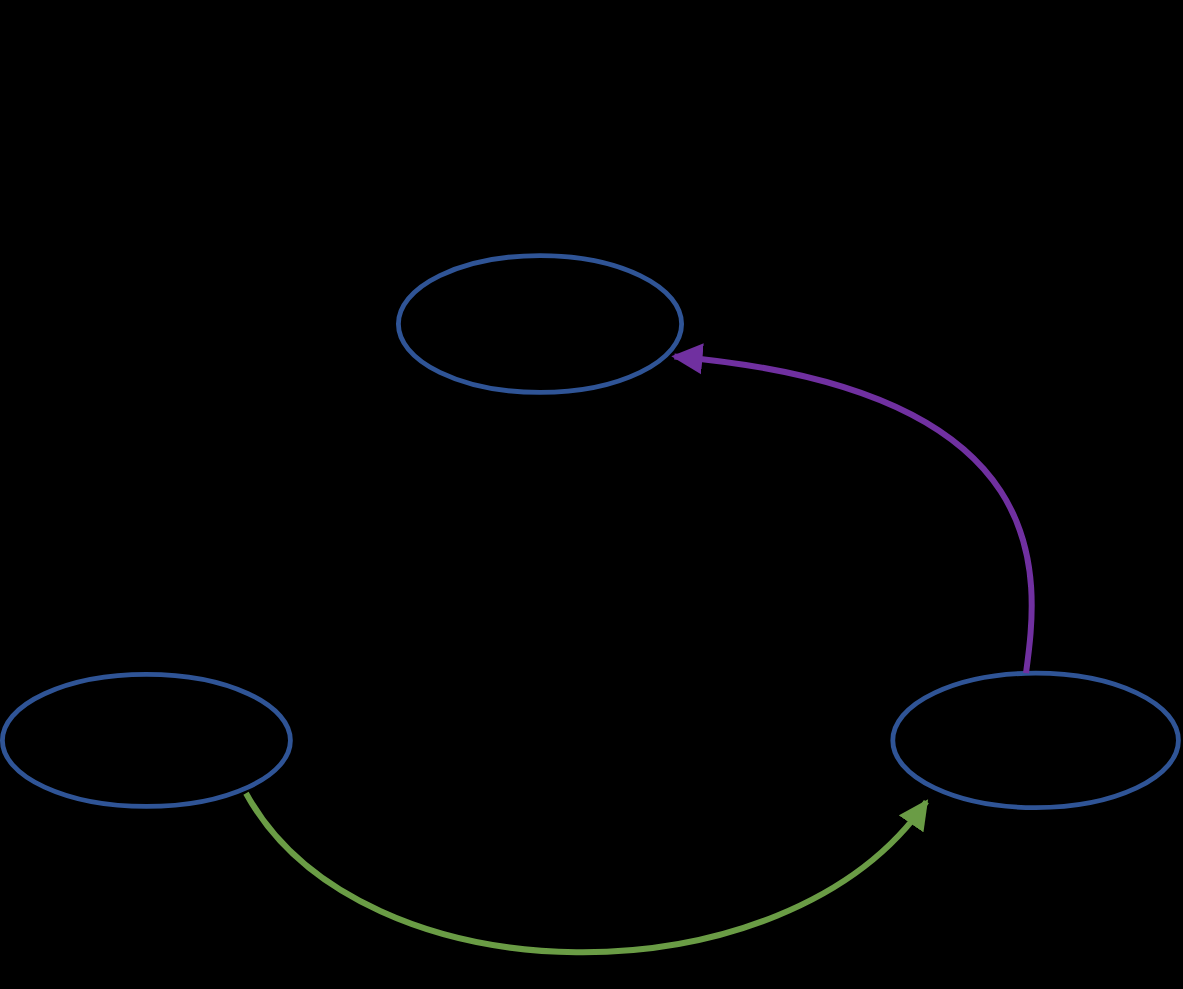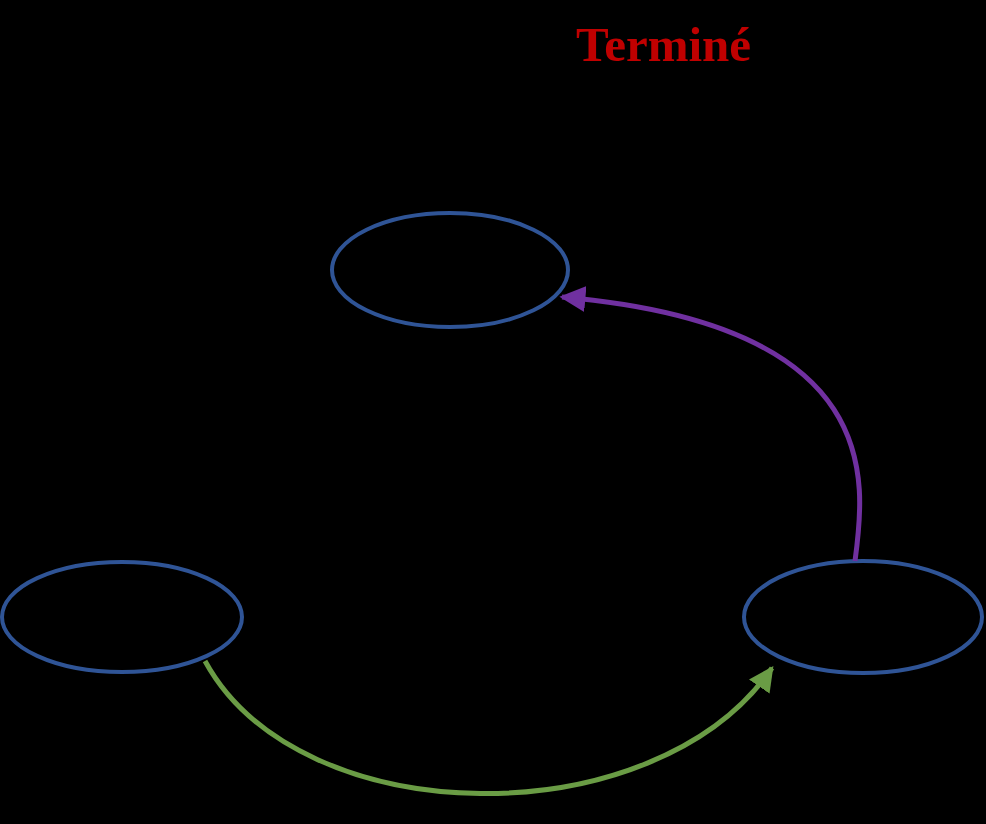--- a/index.html
+++ b/index.html
@@ -31,21 +31,20 @@
     width: 986px;
     height: 824px;
     display: block;
   }
 </style>
 </head>
 <body>
 
 <div class="canvas" style="background-color: rgb(0, 0, 0);">
 
-  <div class="title" style="color: rgb(192, 0, 0);">Terminé</div>
 
   <svg class="scene" viewBox="0 0 986 824" xmlns="http://www.w3.org/2000/svg">
     <defs>
       <marker id="head-purple" viewBox="0 0 10 10" refX="9" refY="5" markerWidth="5.2" markerHeight="5.4" orient="auto">
         <path d="M0,0 L10,5 L0,10 Z" fill="#7030A0"></path>
       </marker>
       <marker id="head-green" viewBox="0 0 10 10" refX="9" refY="5" markerWidth="5" markerHeight="5" orient="auto">
         <path d="M0,0 L10,5 L0,10 Z" fill="#6A9C45"></path>
       </marker>
     </defs>

